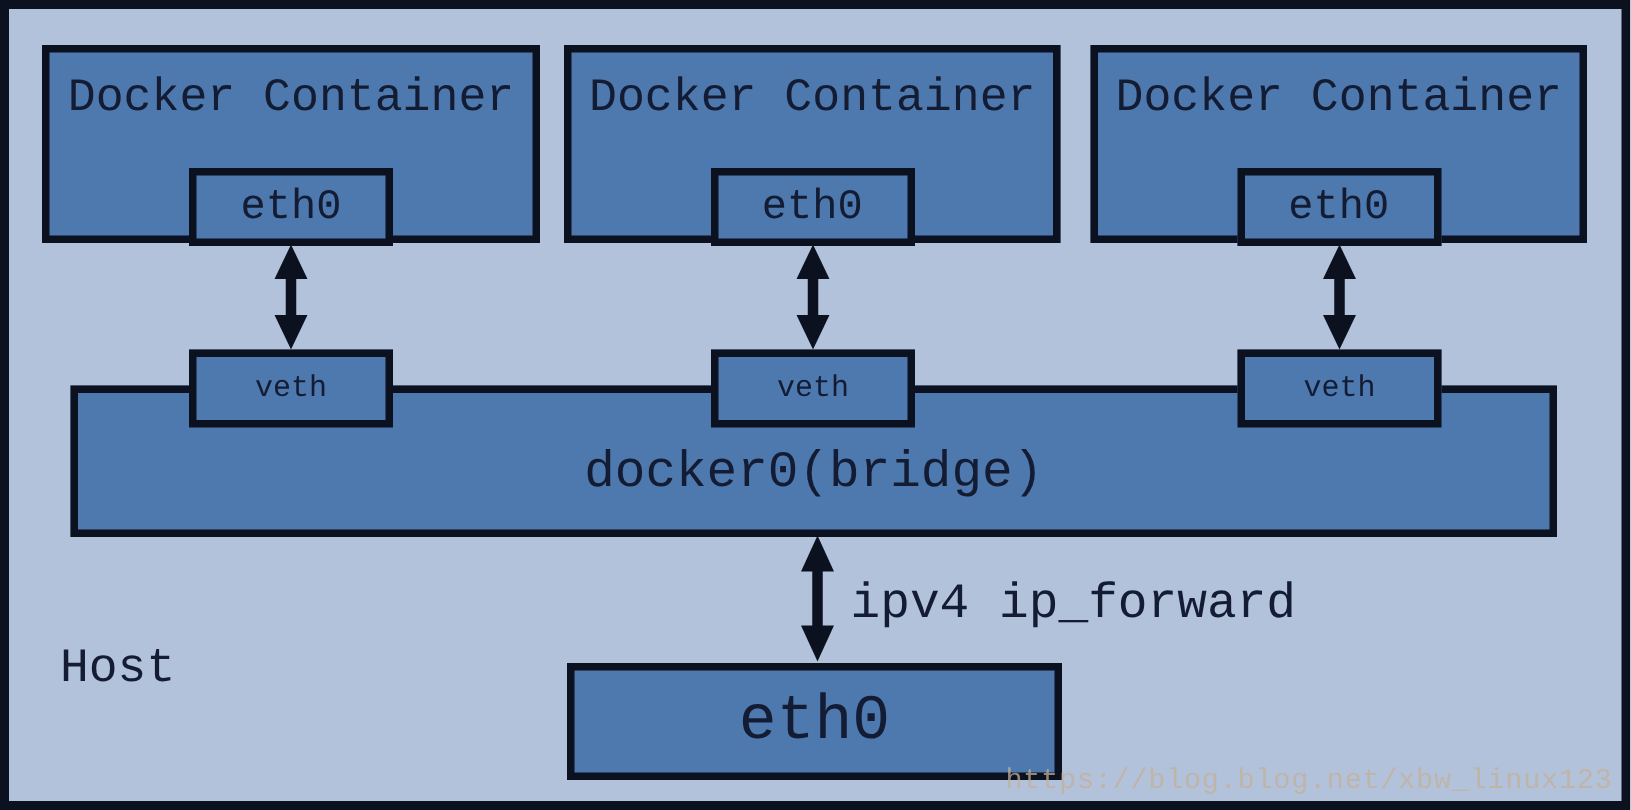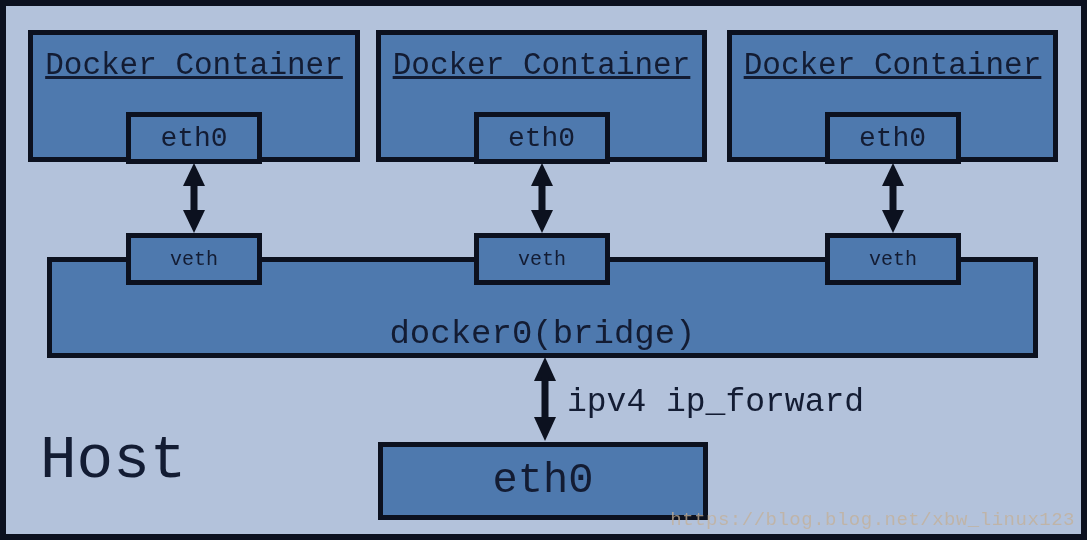--- a/index.html
+++ b/index.html
@@ -23,21 +23,20 @@
     z-index: 10;
   }
 
   
   .cbox {
     position: absolute;
     top: 30px;
     height: 132px;
     background: var(--box-fill, #4e79ae);
     border: 5px solid var(--border, #0c111f);
-    text-decoration: underline;
   }
   .cbox.c1 { left: 28px;  width: 332px; }
   .cbox.c2 { left: 376px; width: 331px; }
   .cbox.c3 { left: 727px; width: 331px; }
 
   .clabel {
     margin-top: 14px;
     text-align: center;
     font-size: 31px;
     line-height: 1.1;
@@ -81,21 +80,21 @@
   
   .bridge {
     position: absolute;
     left: 47px;
     top: 257px;
     width: 991px;
     height: 101px;
     background: var(--box-fill, #4e79ae);
     border: 5px solid var(--border, #0c111f);
     display: flex;
-    align-items: flex-end;
+    align-items: center;
     justify-content: center;
     z-index: 2;
   }
   .bridge-label {
     font-size: 34px;
     padding-top: 16px;
     white-space: nowrap;
   }
 
   
@@ -111,21 +110,21 @@
     top: 384px;
     font-size: 33px;
     white-space: nowrap;
   }
 
   
   .host-label {
     position: absolute;
     left: 40px;
     top: 430px;
-    font-size: 61px;
+    font-size: 32px;
     line-height: 1;
   }
   .host-eth0 {
     position: absolute;
     left: 378px;
     top: 442px;
     width: 330px;
     height: 78px;
     background: var(--box-fill, #4e79ae);
     border: 5px solid var(--border, #0c111f);

